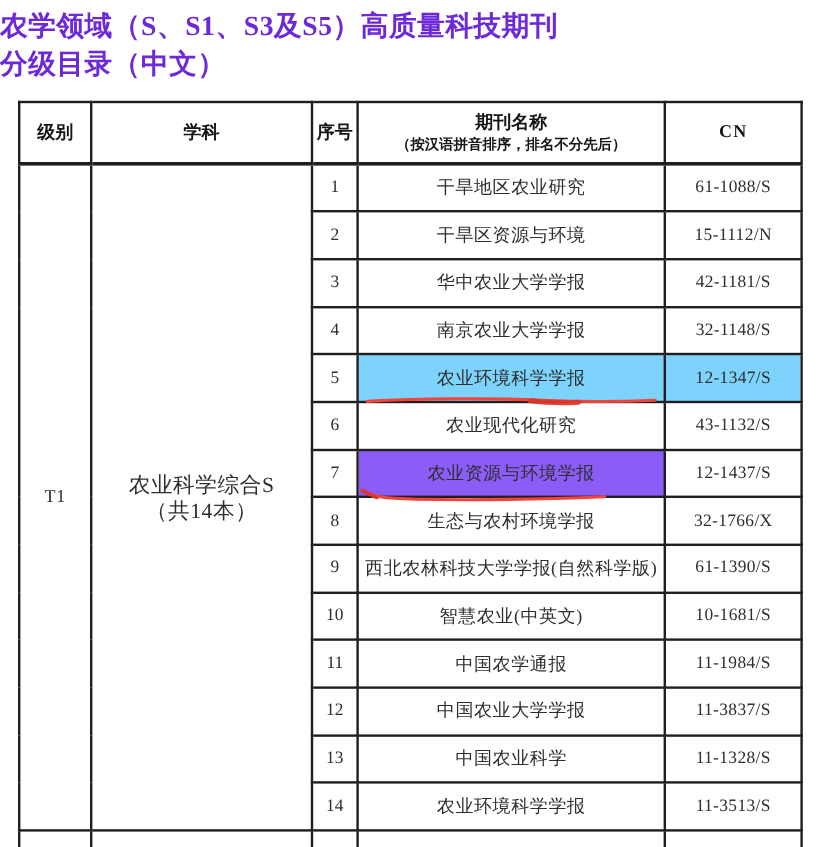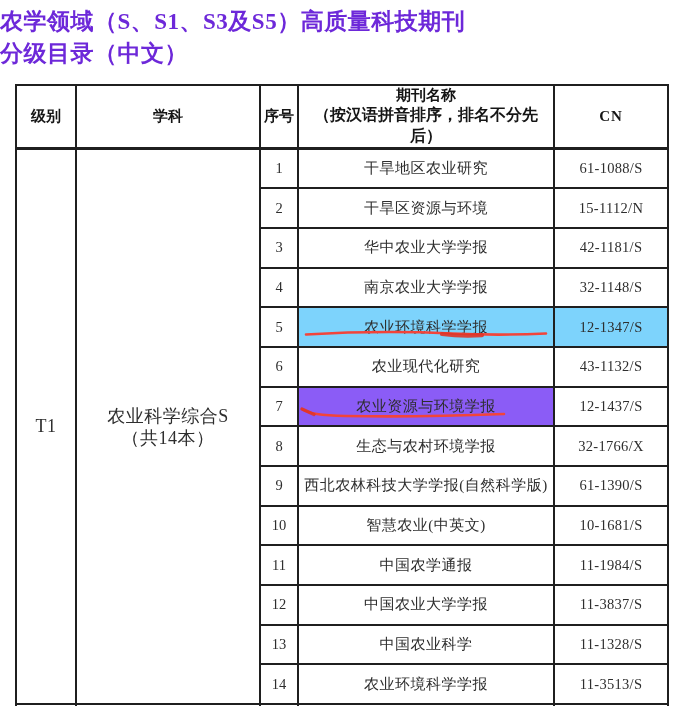--- a/index.html
+++ b/index.html
@@ -29,27 +29,27 @@
   }
   .catalog-table th, .catalog-table td {
     border: 2px solid #1f1f1f;
     padding: 0; text-align: center; vertical-align: middle;
     overflow: hidden;
   }
   .catalog-table thead th {
     height: 49px; font-size: 15px; font-weight: bold; color: #151515;
     border-bottom-width: 3px; border-top-width: 2px;
   }
-  .h-journal .sub { font-size: 16px; font-weight: bold; letter-spacing: 0px; }
+  .h-journal .sub { font-size: 12px; font-weight: bold; letter-spacing: 0px; }
   .h-cn { font-size: 15px; letter-spacing: 1px; }
   .catalog-table tbody tr { height: 39.7px; }
   td.num   { font-size: 14.5px; }
   td.journal { font-size: 15px; letter-spacing: 0.5px; }
   td.cn    { font-size: 14.5px; letter-spacing: 0.3px; }
-  td.level-cell { font-size: 18px; letter-spacing: 0.5px; }
+  td.level-cell { font-size: 15px; letter-spacing: 0.5px; }
   td.subject-cell { font-size: 18px; line-height: 22px; letter-spacing: 0.5px; }
   td.shade-strong { background: #7dd3fc; }
   td.shade-light  { background: #8b5cf6; }
   tr.partial-row td { border-bottom: none; }
 
   
   .red-underline { position: absolute; pointer-events: none; }
   .ul-1 { left: 304px; top: 328px; }
   .ul-2 { left: 300px; top: 406px; }
 </style>

